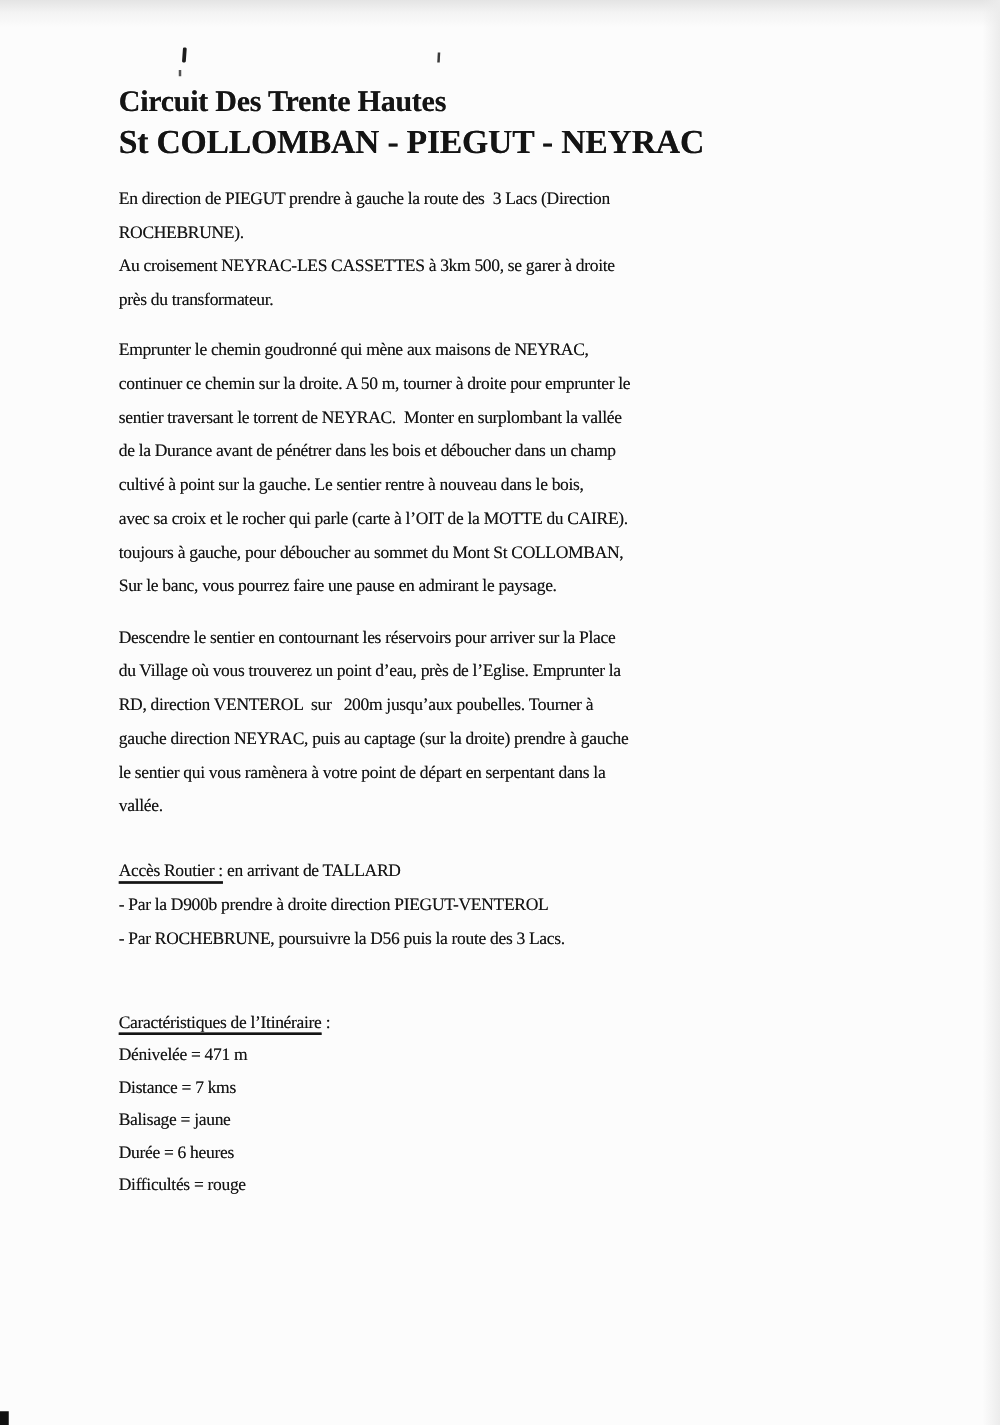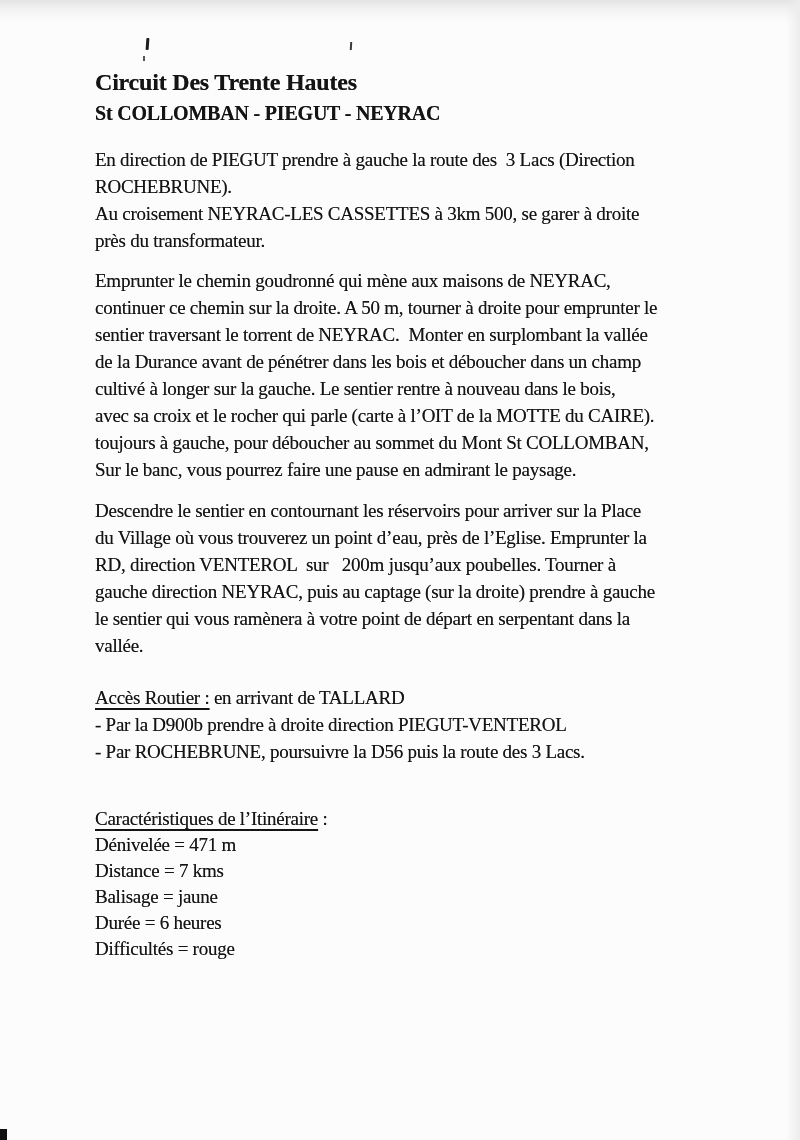--- a/index.html
+++ b/index.html
@@ -70,33 +70,33 @@
   .doc-title {
     font-weight: bold;
     font-size: 24px;
     line-height: 28px;
     letter-spacing: -0.2px;
     white-space: pre;
     text-shadow: 0 0 0.4px rgba(0,0,0,0.65);
   }
   .doc-subtitle {
     font-weight: bold;
-    font-size: 20px;
+    font-size: 27px;
     line-height: 34px;
     letter-spacing: -0.2px;
     white-space: pre;
     text-shadow: 0 0 0.4px rgba(0,0,0,0.65);
   }
   .para {
     margin: 0;
   }
   .para .line,
   .list-line,
   .heading-line {
-    font-size: 19px;
+    font-size: 14px;
     line-height: 27px;
     letter-spacing: -0.25px;
     white-space: pre;
     text-shadow: 0 0 0.35px rgba(0,0,0,0.55);
   }
   .p1 { margin-top: 16px; }
   .p2 { margin-top: 13px; }
   .p3 { margin-top: 14px; }
   .access-section { margin-top: 25px; }
   .char-section { margin-top: 40px; }
@@ -129,21 +129,21 @@
       <div class="line">ROCHEBRUNE).</div>
       <div class="line">Au croisement NEYRAC-LES CASSETTES à 3km 500, se garer à droite</div>
       <div class="line">près du transformateur.</div>
     </div>
 
     <div class="para p2">
       <div class="line">Emprunter le chemin goudronné qui mène aux maisons de NEYRAC,</div>
       <div class="line">continuer ce chemin sur la droite. A 50 m, tourner à droite pour emprunter le</div>
       <div class="line">sentier traversant le torrent de NEYRAC.  Monter en surplombant la vallée</div>
       <div class="line">de la Durance avant de pénétrer dans les bois et déboucher dans un champ</div>
-      <div class="line">cultivé à longer sur la gauche. Le sentier rentre à nouveau dans le bois,</div>
+      <div class="line">cultivé à point sur la gauche. Le sentier rentre à nouveau dans le bois,</div>
       <div class="line">avec sa croix et le rocher qui parle (carte à l’OIT de la MOTTE du CAIRE).</div>
       <div class="line">toujours à gauche, pour déboucher au sommet du Mont St COLLOMBAN,</div>
       <div class="line">Sur le banc, vous pourrez faire une pause en admirant le paysage.</div>
     </div>
 
     <div class="para p3">
       <div class="line">Descendre le sentier en contournant les réservoirs pour arriver sur la Place</div>
       <div class="line">du Village où vous trouverez un point d’eau, près de l’Eglise. Emprunter la</div>
       <div class="line">RD, direction VENTEROL  sur   200m jusqu’aux poubelles. Tourner à</div>
       <div class="line">gauche direction NEYRAC, puis au captage (sur la droite) prendre à gauche</div>

